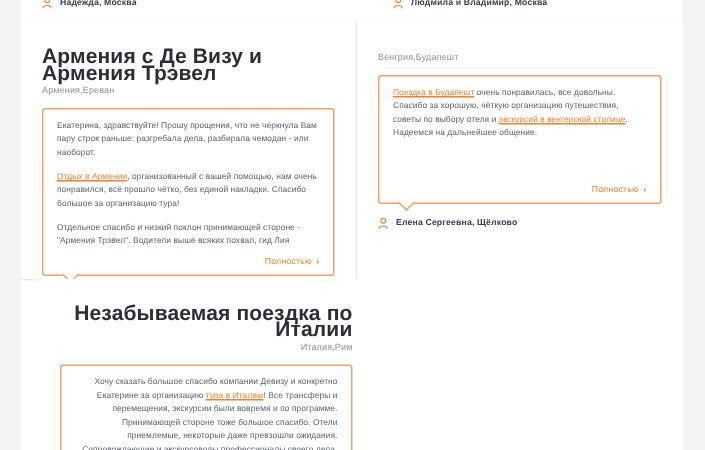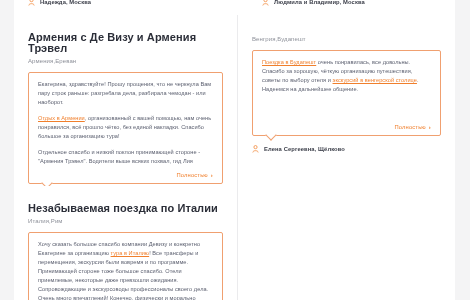--- a/index.html
+++ b/index.html
@@ -57,21 +57,21 @@
     background: #ebebed;
   }
   .vline {
     position: absolute;
     width: 1px;
     background: #ebebed;
   }
 
   
   .card-title {
-    font-size: 11px;
+    font-size: 14px;
     font-weight: bold;
     color: #2b2e38;
     letter-spacing: 0.1px;
     line-height: 11px;
     margin: 0;
   }
   .card-geo {
     font-size: 6px;
     color: #8d9099;
     line-height: 9px;
@@ -250,21 +250,21 @@
         <div class="author-row">
           <svg class="avatar-icon" viewBox="0 0 10 12">
             <circle cx="5" cy="3.2" r="2.4" fill="none" stroke="#f07f2c" stroke-width="1.1"></circle>
             <path d="M1 11.2 C1 7.6 9 7.6 9 11.2" fill="none" stroke="#f07f2c" stroke-width="1.1"></path>
           </svg>
           <span class="author-name">Елена Сергеевна, Щёлково</span>
         </div>
       </div>
     </div>
 
-    <div class="card" style="left:0; top:186px; width:223px; height:114px; overflow:hidden;">
+    <div class="card" style="left:12px; top:186px; width:223px; height:114px; overflow:hidden;text-align:right;">
       <div style="padding-top:17px;">
         <div class="card-title">Незабываемая поездка по Италии</div>
         <div class="card-geo">Италия,Рим</div>
 
         <div class="quote-box">
           <p class="quote-text">
             <span>Хочу сказать большое спасибо компании Девизу и конкретно Екатерине за организацию </span><a class="lnk">тура в Италию</a><span>! Все трансферы и перемещения, экскурсии были вовремя и по программе. Принимающей стороне тоже большое спасибо. Отели приемлемые, некоторые даже превзошли ожидания. Сопровождающие и экскурсоводы профессионалы своего дела. Очень много впечатлений! Конечно, физически и морально немного устали, но усталость пройдет, а память останется.</span>
           </p>
         </div>
       </div>

